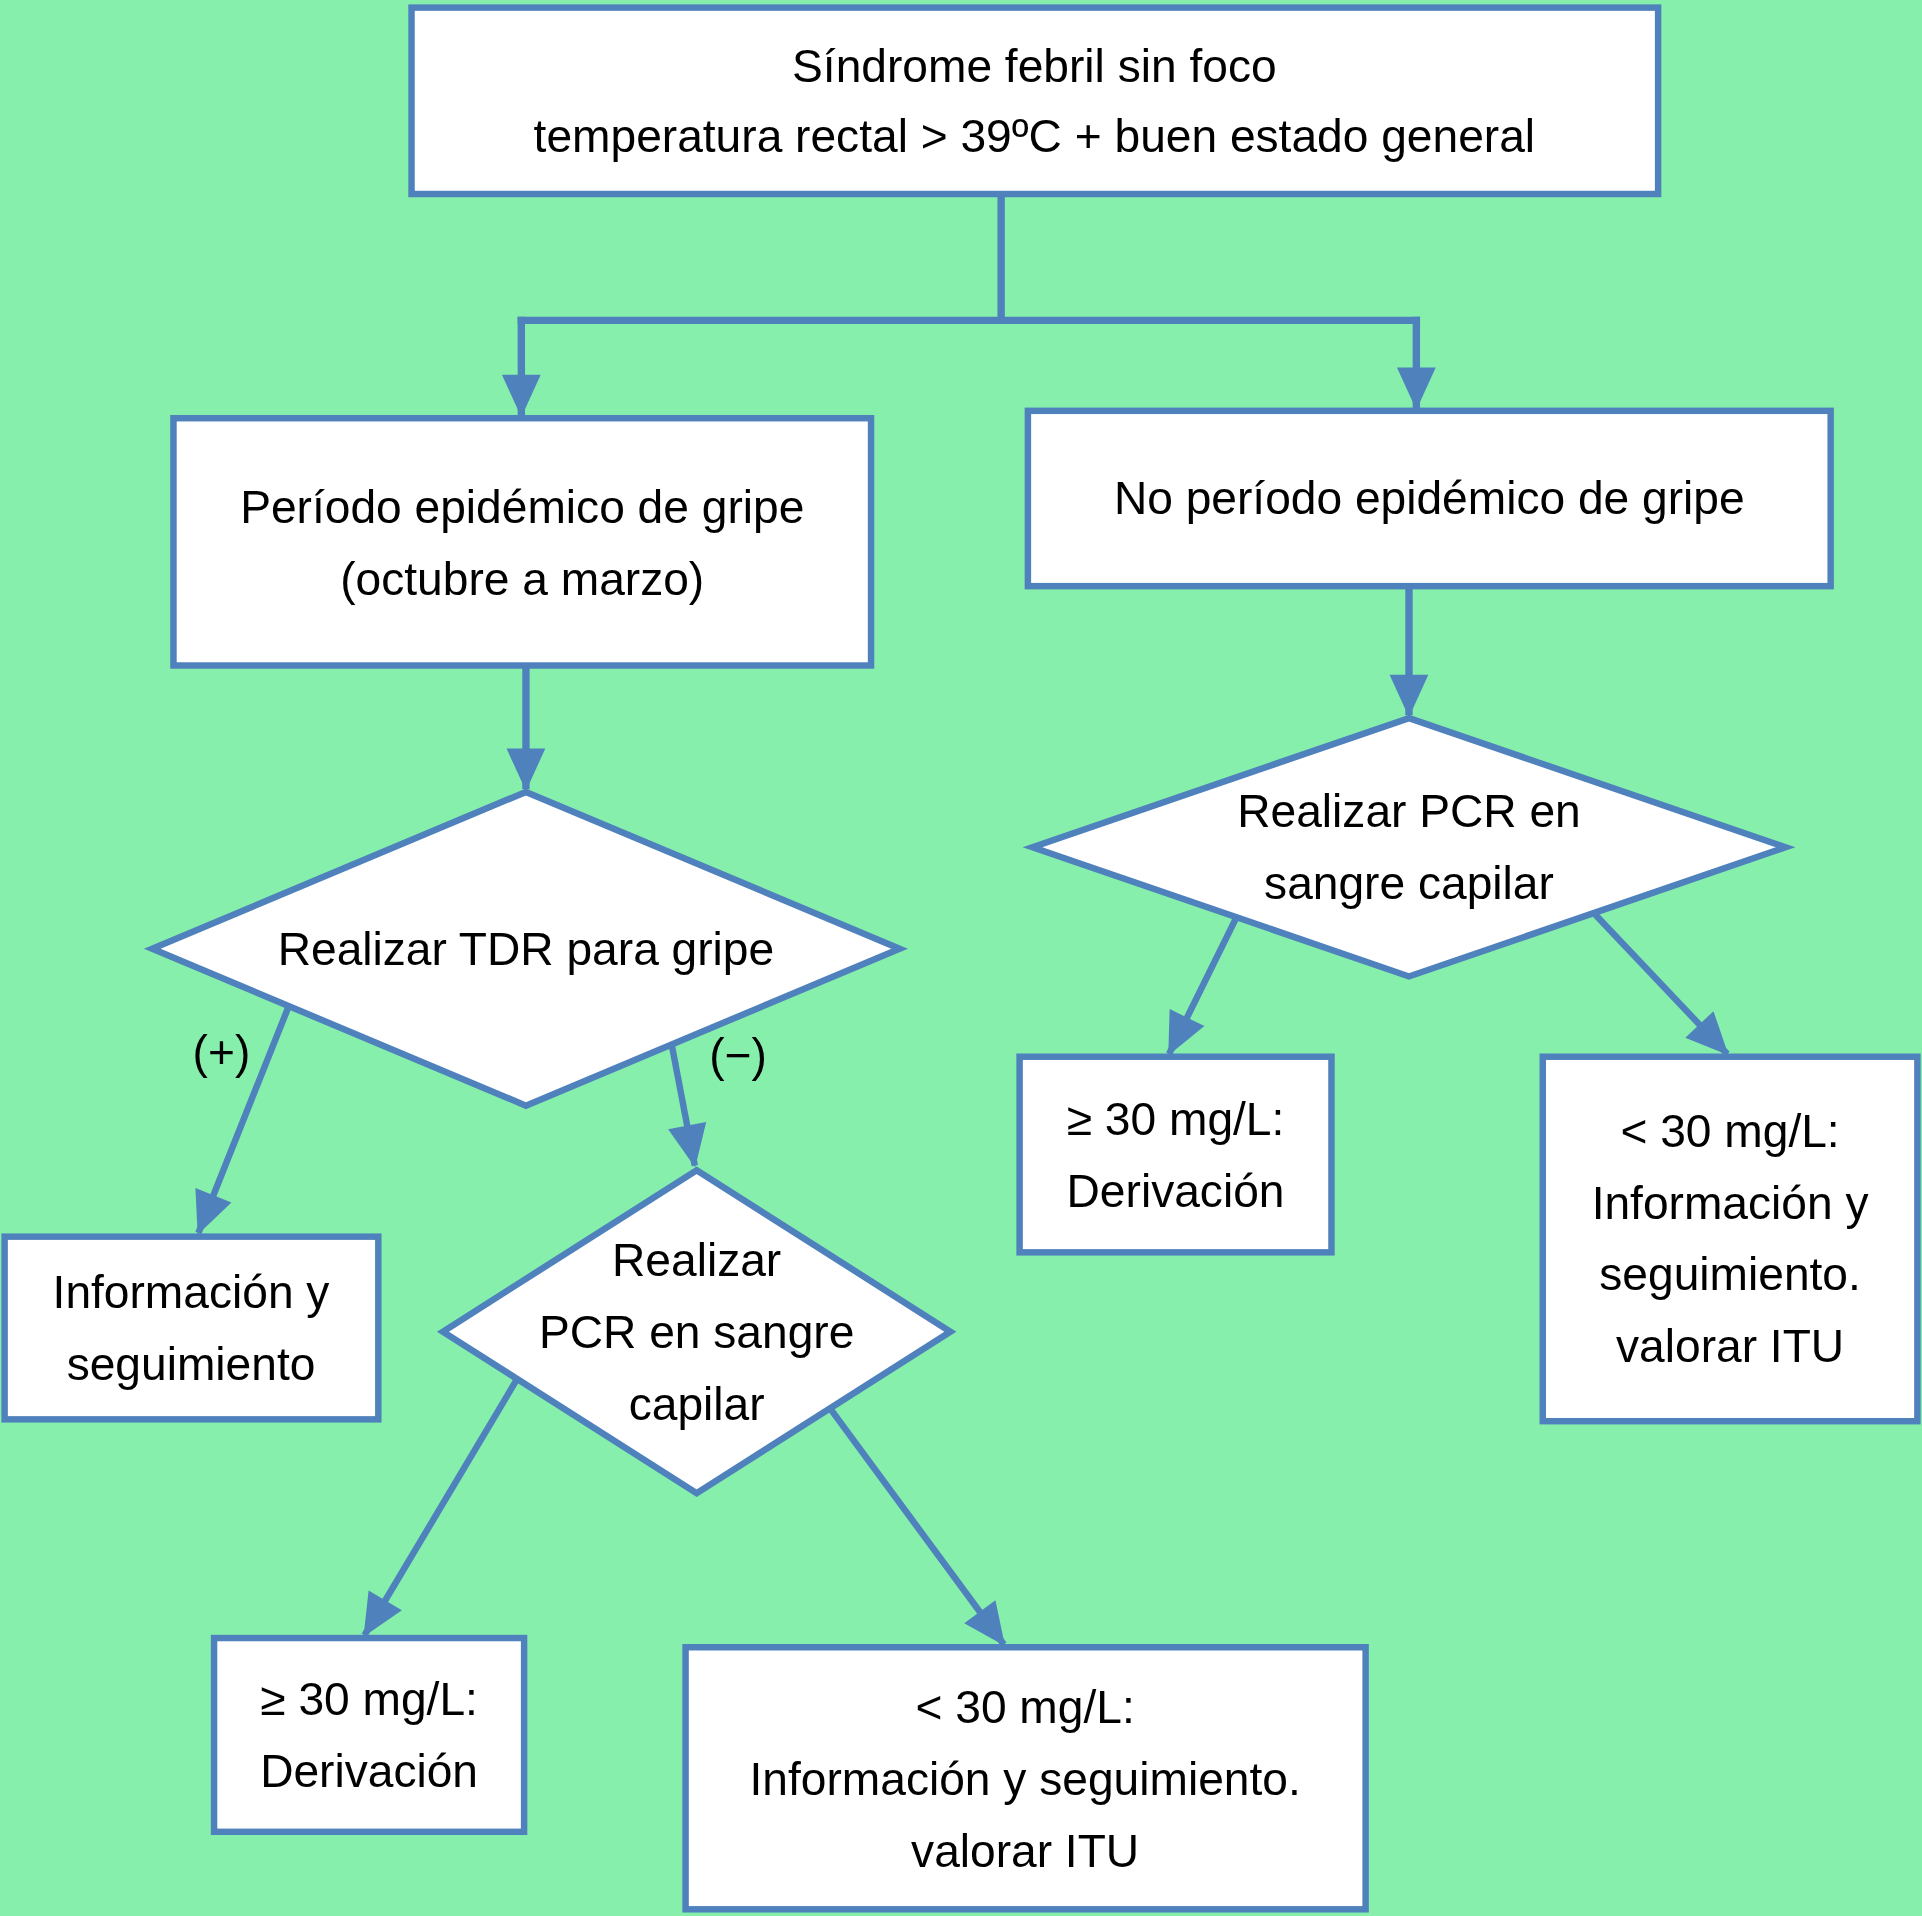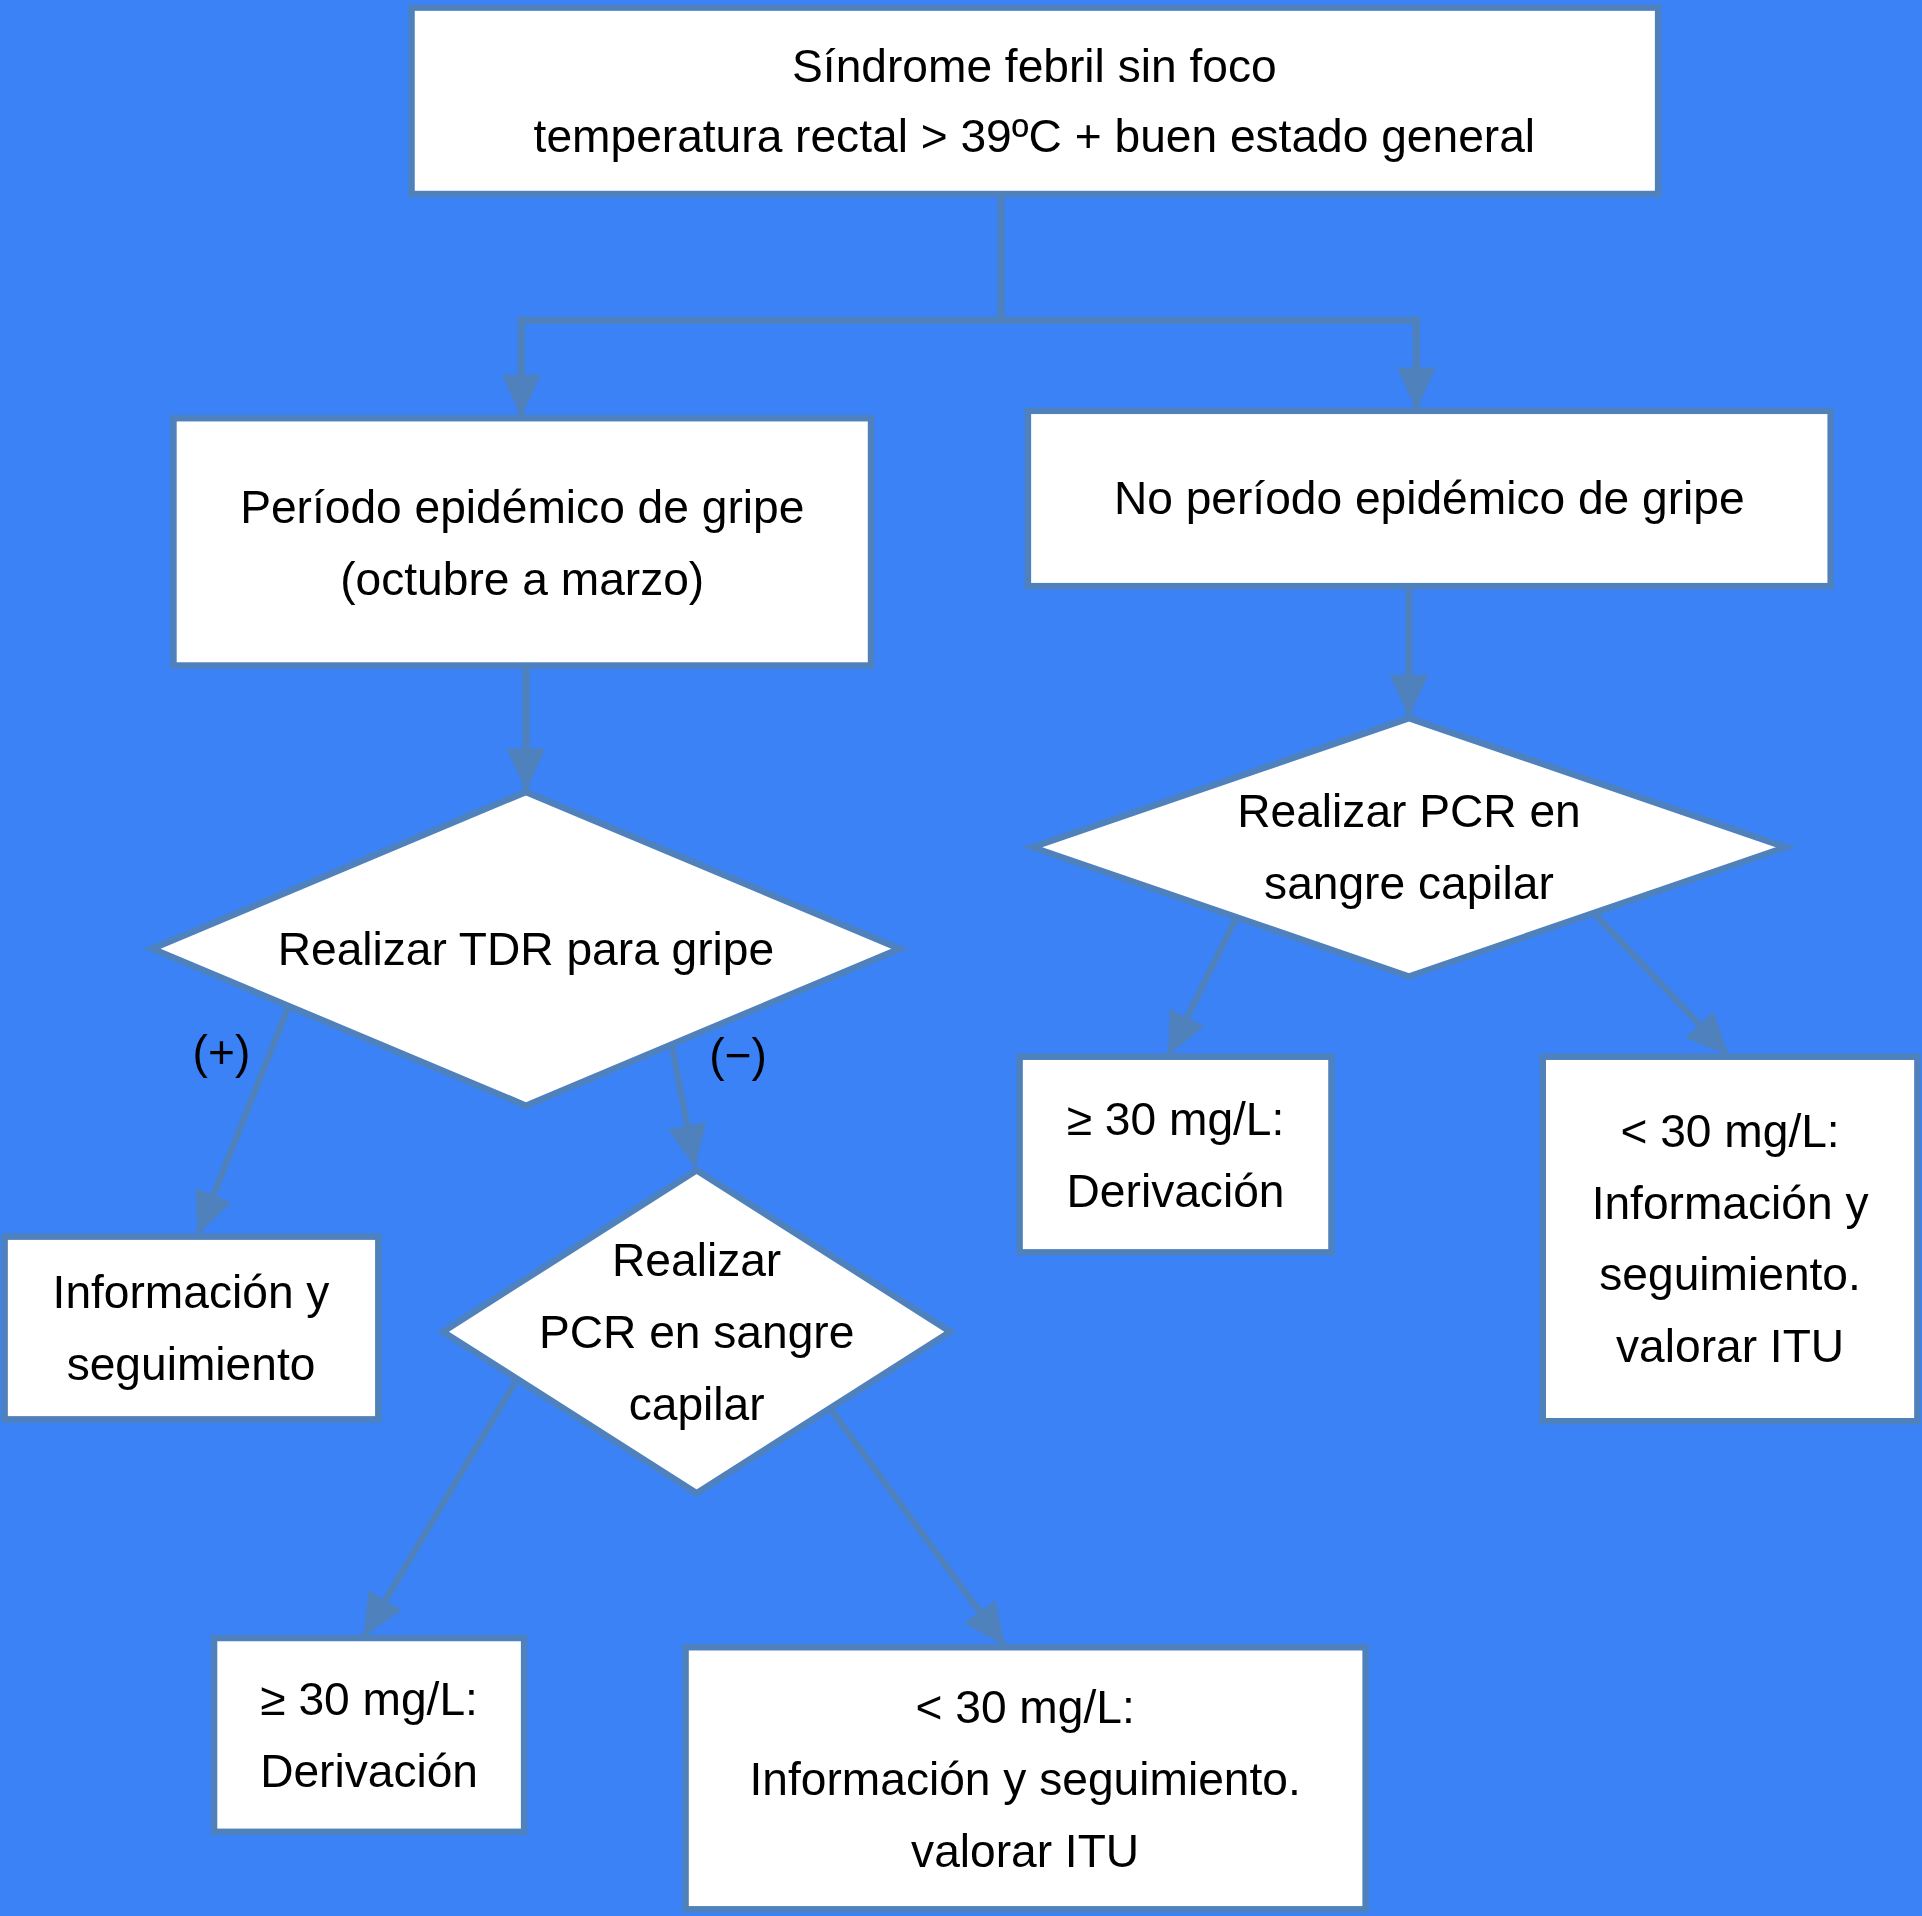--- a/index.html
+++ b/index.html
@@ -3,21 +3,21 @@
 <meta charset="utf-8">
 <style>
   html, body {
     margin: 0;
     padding: 0;
     background: #ffffff;
   }
   .stage {
     width: 1922px;
     height: 1916px;
-    background: #3b82f6;
+    background: #86efac;
     position: relative;
   }
   svg { display: block; }
   .shape {
     fill: #ffffff;
     stroke: #4f81bd;
     stroke-width: 7;
   }
   .conn {
     stroke: #4f81bd;

